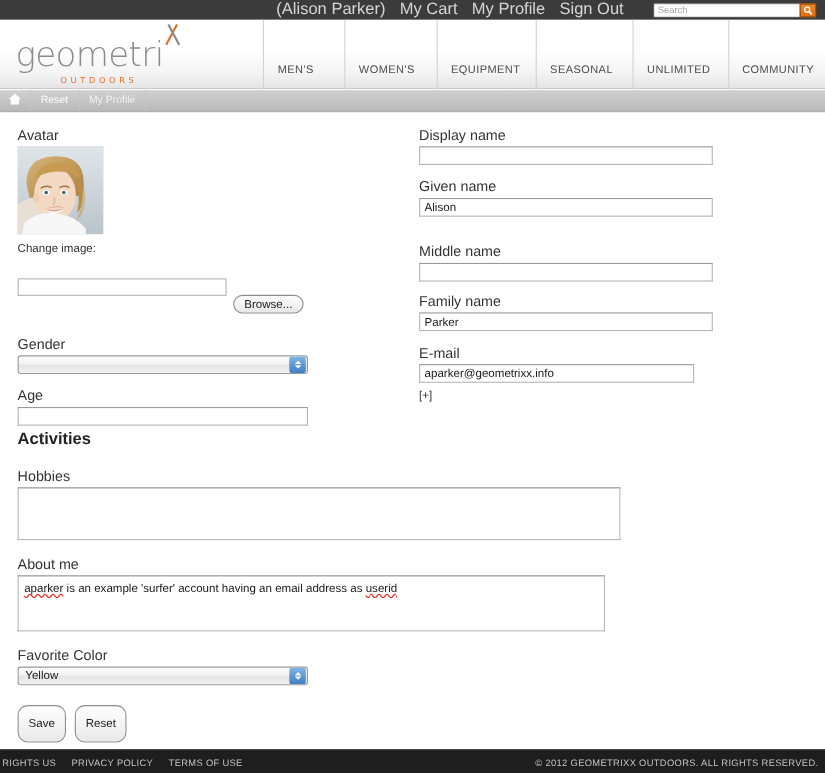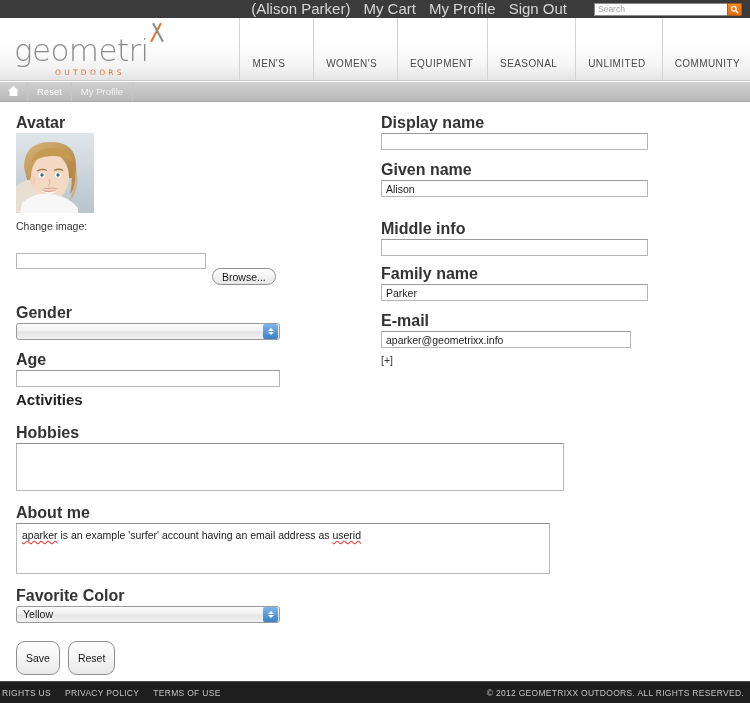--- a/index.html
+++ b/index.html
@@ -169,22 +169,22 @@
   .content {
     position: absolute;
     top: 103px; left: 0;
     width: 750px; height: 578px;
     background: #ffffff;
   }
   .col-left { position: absolute; left: 16px; top: 14px; width: 265px; }
   .col-right { position: absolute; left: 381px; top: 14px; width: 270px; }
 
   .flabel {
-    font-size: 16px;
-    font-weight: bold;
+    font-size: 13px;
+    font-weight: normal;
     color: #333333;
     margin-bottom: 4px;
     line-height: 12px;
   }
   .fgroup { margin-bottom: 14px; }
 
   .avatar-img {
     width: 78px; height: 80px;
     border: 0;
     display: block;
@@ -507,21 +507,21 @@
         <div class="flabel">Display name</div>
         <input class="txt" type="text" style="width: 267px;" value="">
       </div>
 
       <div class="fgroup" style="margin-bottom:26px;">
         <div class="flabel">Given name</div>
         <input class="txt" type="text" style="width: 267px;" value="Alison">
       </div>
 
       <div class="fgroup" style="margin-bottom:12px;">
-        <div class="flabel">Middle info</div>
+        <div class="flabel">Middle name</div>
         <input class="txt" type="text" style="width: 267px;" value="">
       </div>
 
       <div class="fgroup" style="">
         <div class="flabel">Family name</div>
         <input class="txt" type="text" style="width: 267px;" value="Parker">
       </div>
 
       <div class="fgroup" style="margin-bottom:0;">
         <div class="flabel">E-mail</div>

